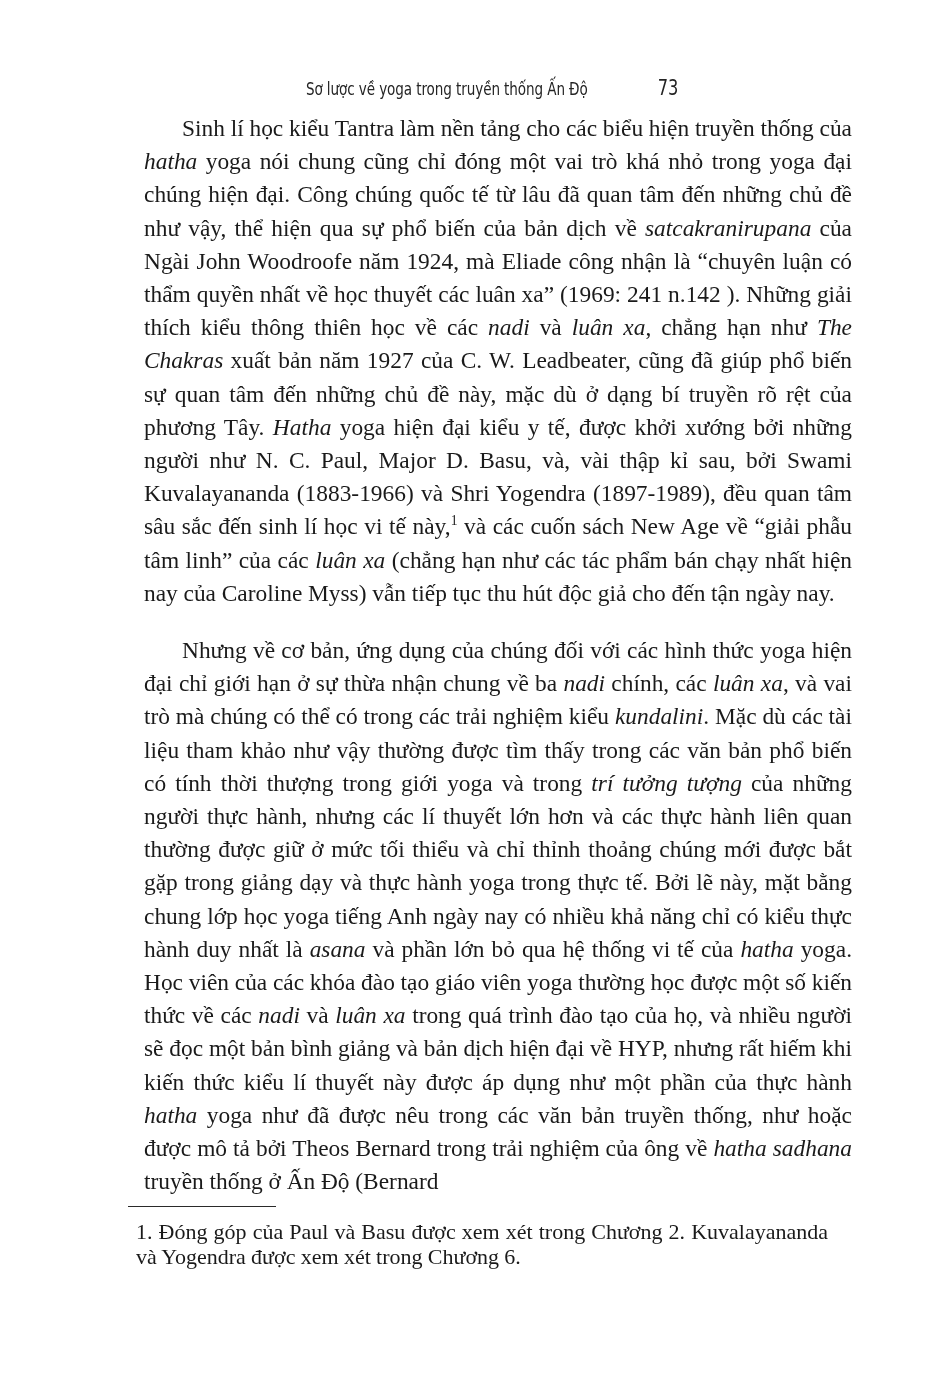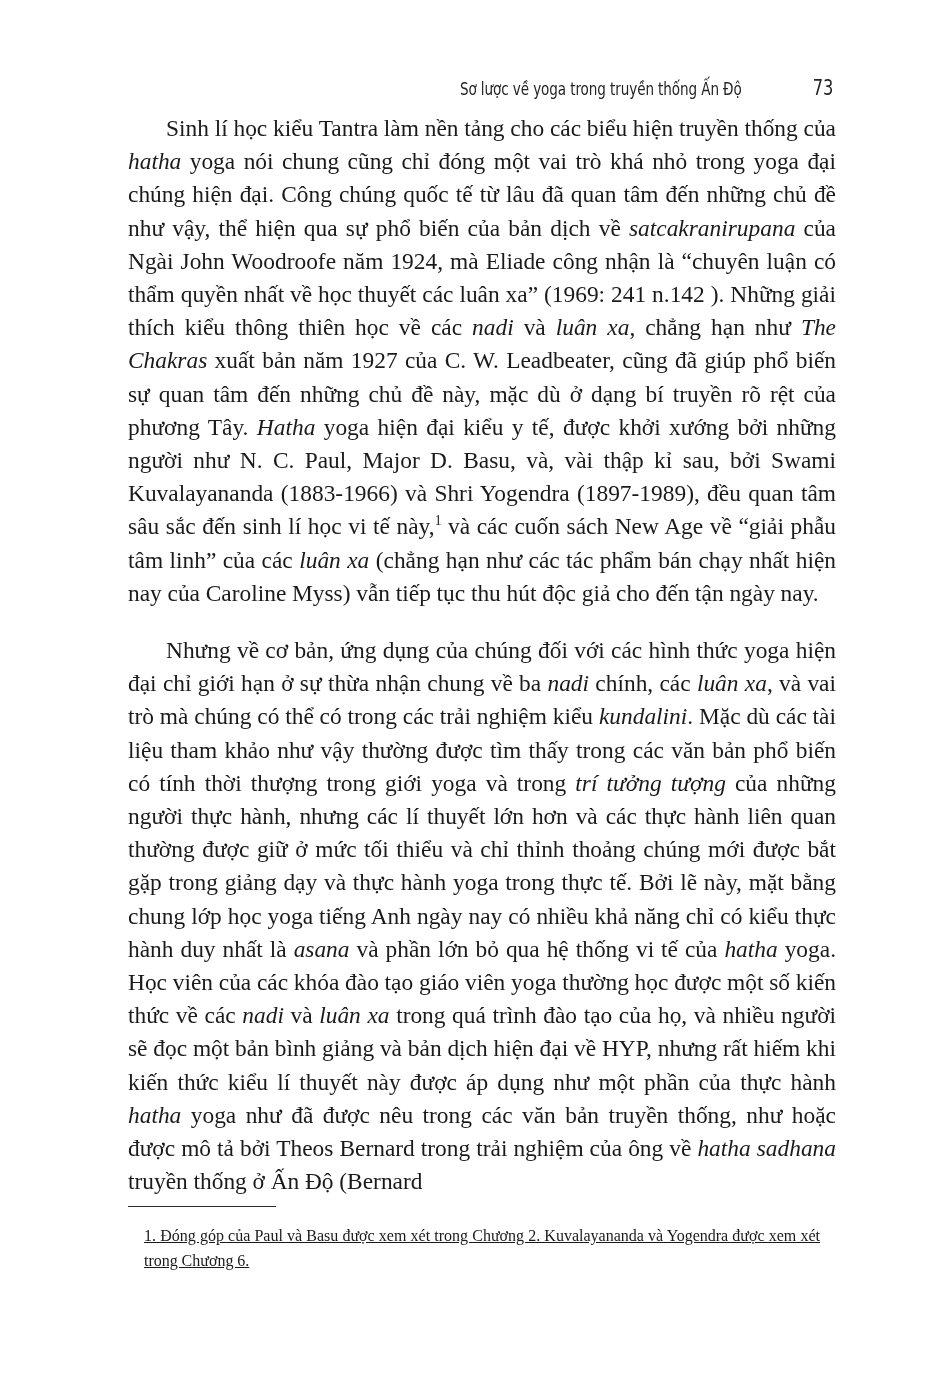--- a/index.html
+++ b/index.html
@@ -21,21 +21,21 @@
 
   
   .running-head {
     position: absolute;
     left: 128px;
     right: 106px;
     top: 76px;
     height: 26px;
     display: flex;
     align-items: baseline;
-    justify-content: flex-end;
+    justify-content: center;
     gap: 46px;
   }
 
   .running-head .rh-title {
     font-family: "DejaVu Sans Condensed", "Liberation Sans Narrow", "Liberation Sans", sans-serif;
     font-size: 17.5px;
     font-stretch: condensed;
     letter-spacing: -0.1px;
     color: #242424;
     white-space: nowrap;
@@ -48,21 +48,21 @@
     font-size: 21px;
     font-stretch: condensed;
     color: #242424;
     transform: scaleX(0.86);
     transform-origin: left baseline;
   }
 
   
   .textblock {
     position: absolute;
-    left: 128px;
+    left: 144px;
     top: 112px;
     width: 708px;
   }
 
   .para {
     margin: 0;
     font-size: 23.4px;
     line-height: 33.2px;
     text-align: justify;
     text-justify: inter-word;
@@ -95,27 +95,26 @@
   }
 
   .fn-rule {
     width: 148px;
     height: 0;
     border-top: 1.2px solid #2a2a2a;
     margin: 0 0 12px 0;
   }
 
   .fn {
-    margin: 16px;
-    font-size: 16px;
+    margin: 8px;
+    font-size: 22px;
     line-height: 25px;
     text-align: justify;
     text-indent: 0;
     word-spacing: -0.2px;
-    text-decoration: underline;
   }
 </style>
 </head>
 <body>
 
 <div class="page">
 
   <div class="running-head">
     <span class="rh-title">Sơ lược về yoga trong truyền thống Ấn Độ</span>
     <span class="rh-folio">73</span>

